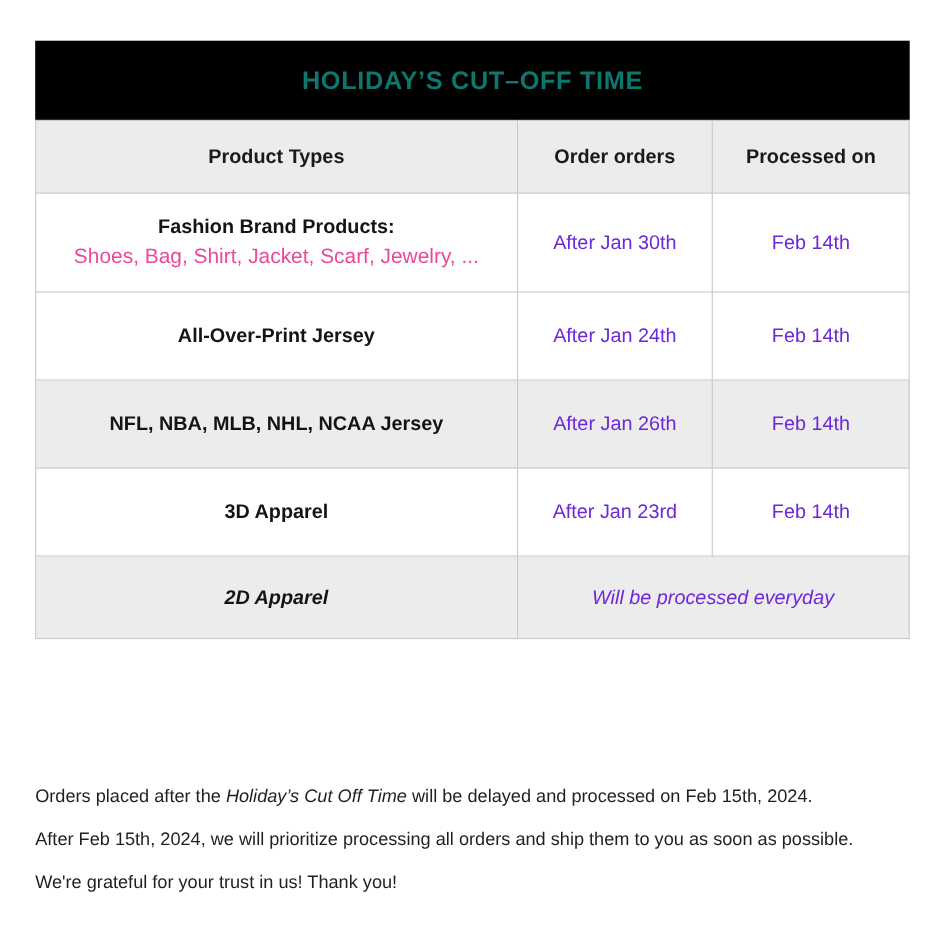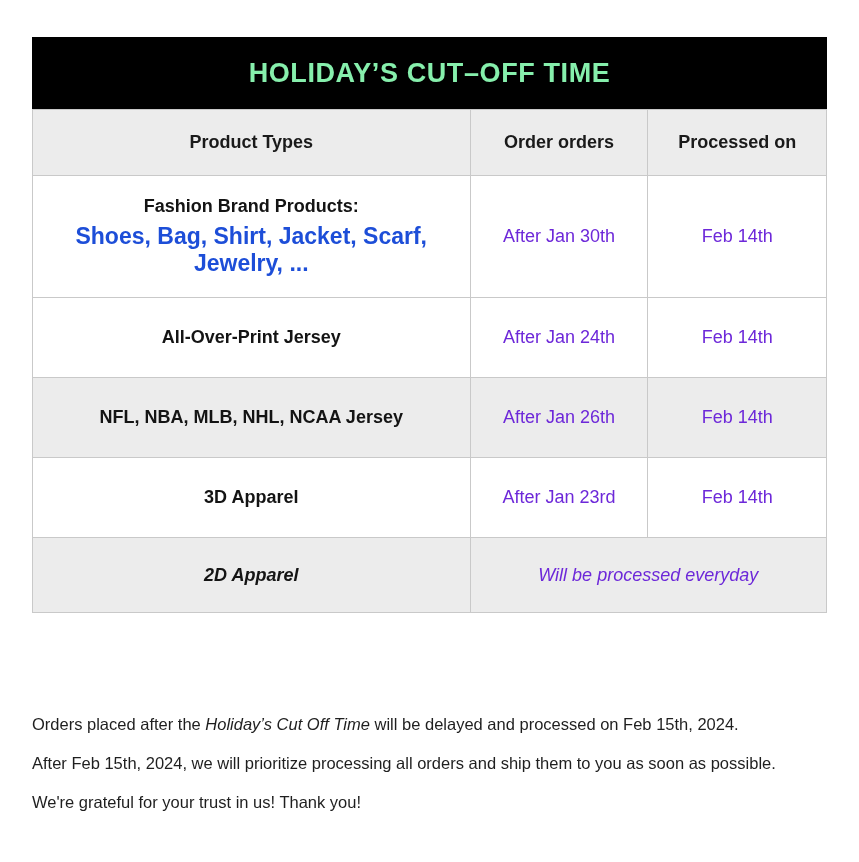--- a/index.html
+++ b/index.html
@@ -18,22 +18,22 @@
     position: absolute;
     left: 32px; top: 37px;
     width: 795px;
   }
   .title-bar {
     background: #000000;
     height: 72px;
     display: flex; align-items: center; justify-content: center;
   }
   .title-bar span {
-    color: #86efac;
-    font-size: 27px;
+    color: #0f766e;
+    font-size: 23px;
     font-weight: 600;
     letter-spacing: 0.6px;
   }
   table.cutoff {
     width: 100%;
     border-collapse: collapse;
     table-layout: fixed;
   }
   table.cutoff th, table.cutoff td {
     border: 1px solid #c9c9c9;
@@ -49,24 +49,24 @@
     height: 66px;
     font-size: 18px;
     font-weight: 600;
     color: #1a1a1a;
   }
   tr.data-row td { height: 80px; font-size: 18px; }
   tr.row-white td { background: #ffffff; }
   tr.row-gray td { background: #ececec; }
   td.product { font-weight: 600; color: #141414; }
   td.product .sub {
-    font-weight: 700;
-    font-size: 23px;
+    font-weight: 400;
+    font-size: 19px;
     margin-top: 6px;
-    color: #1d4ed8;
+    color: #ec4899;
   }
   td.val { font-weight: 400; color: #6d28d9; }
   tr.tall td { height: 83px; }
   tr.last td { height: 75px; font-style: italic; }
   .footer {
     position: absolute;
     left: 32px; top: 712px;
     width: 820px;
   }
   .footer p {

